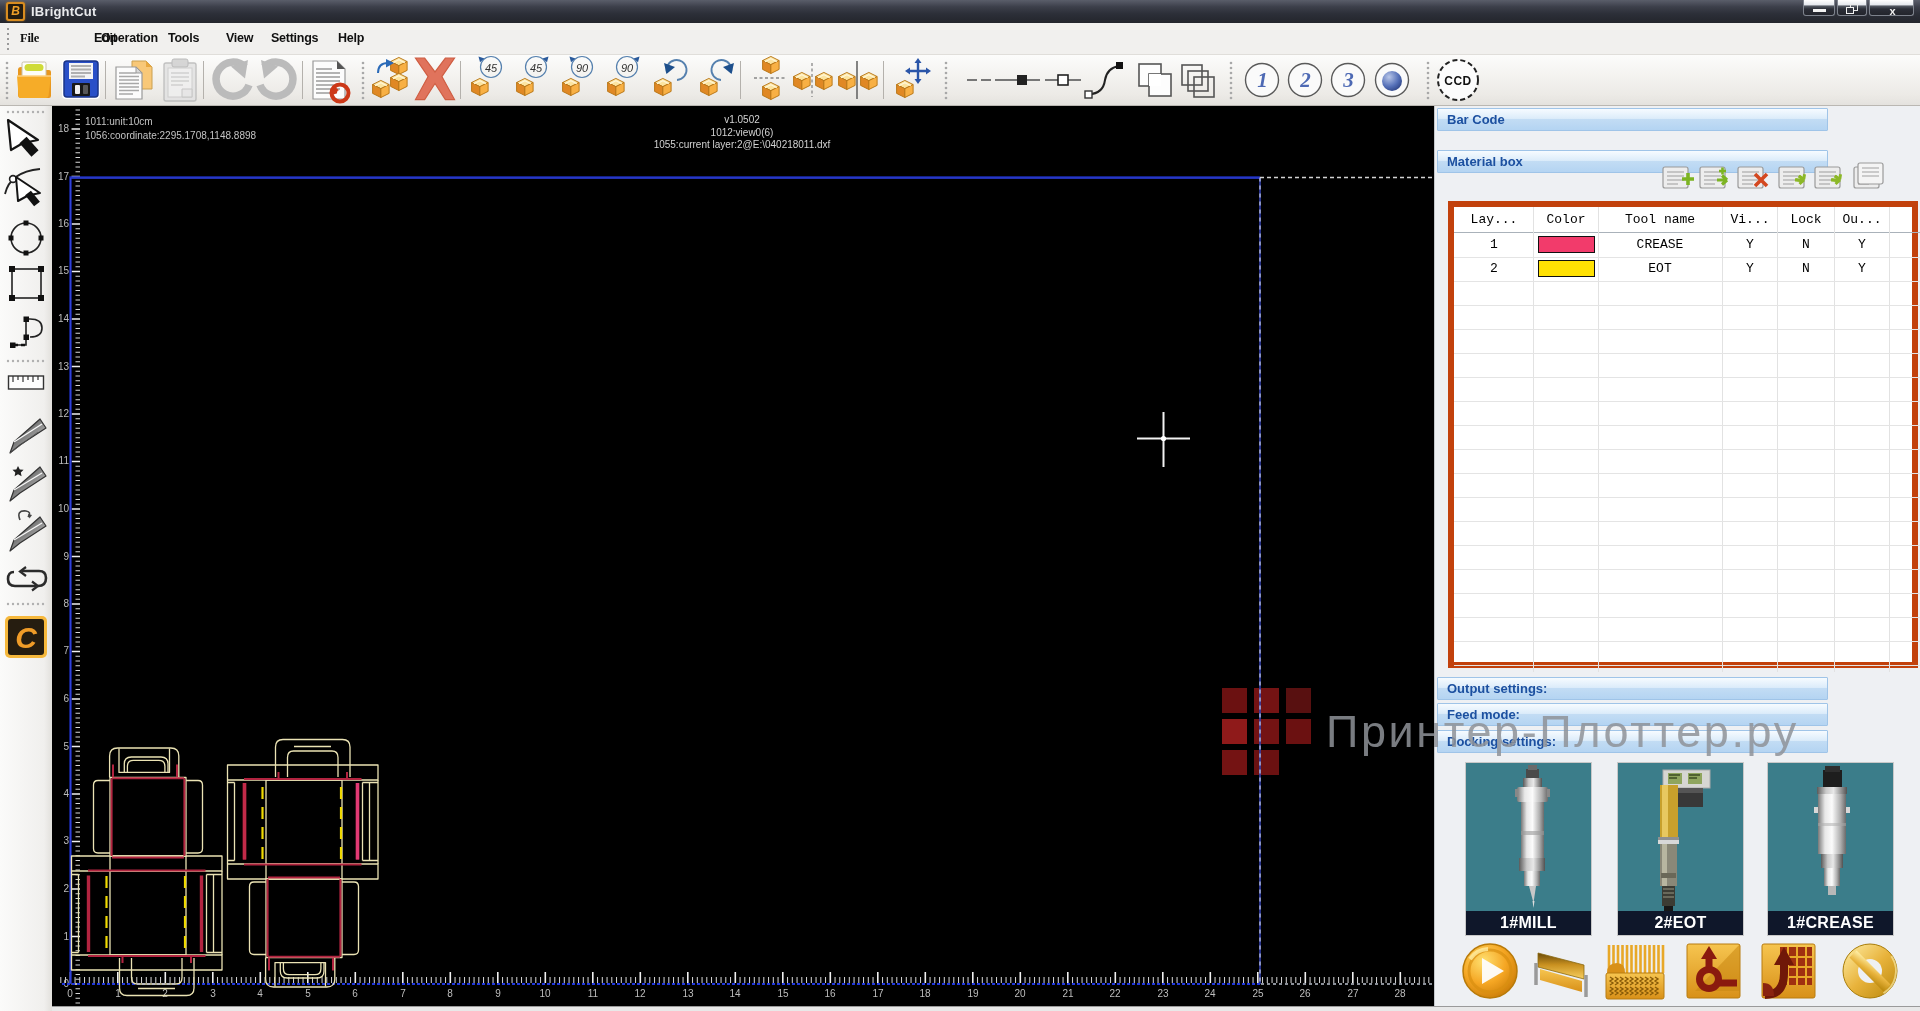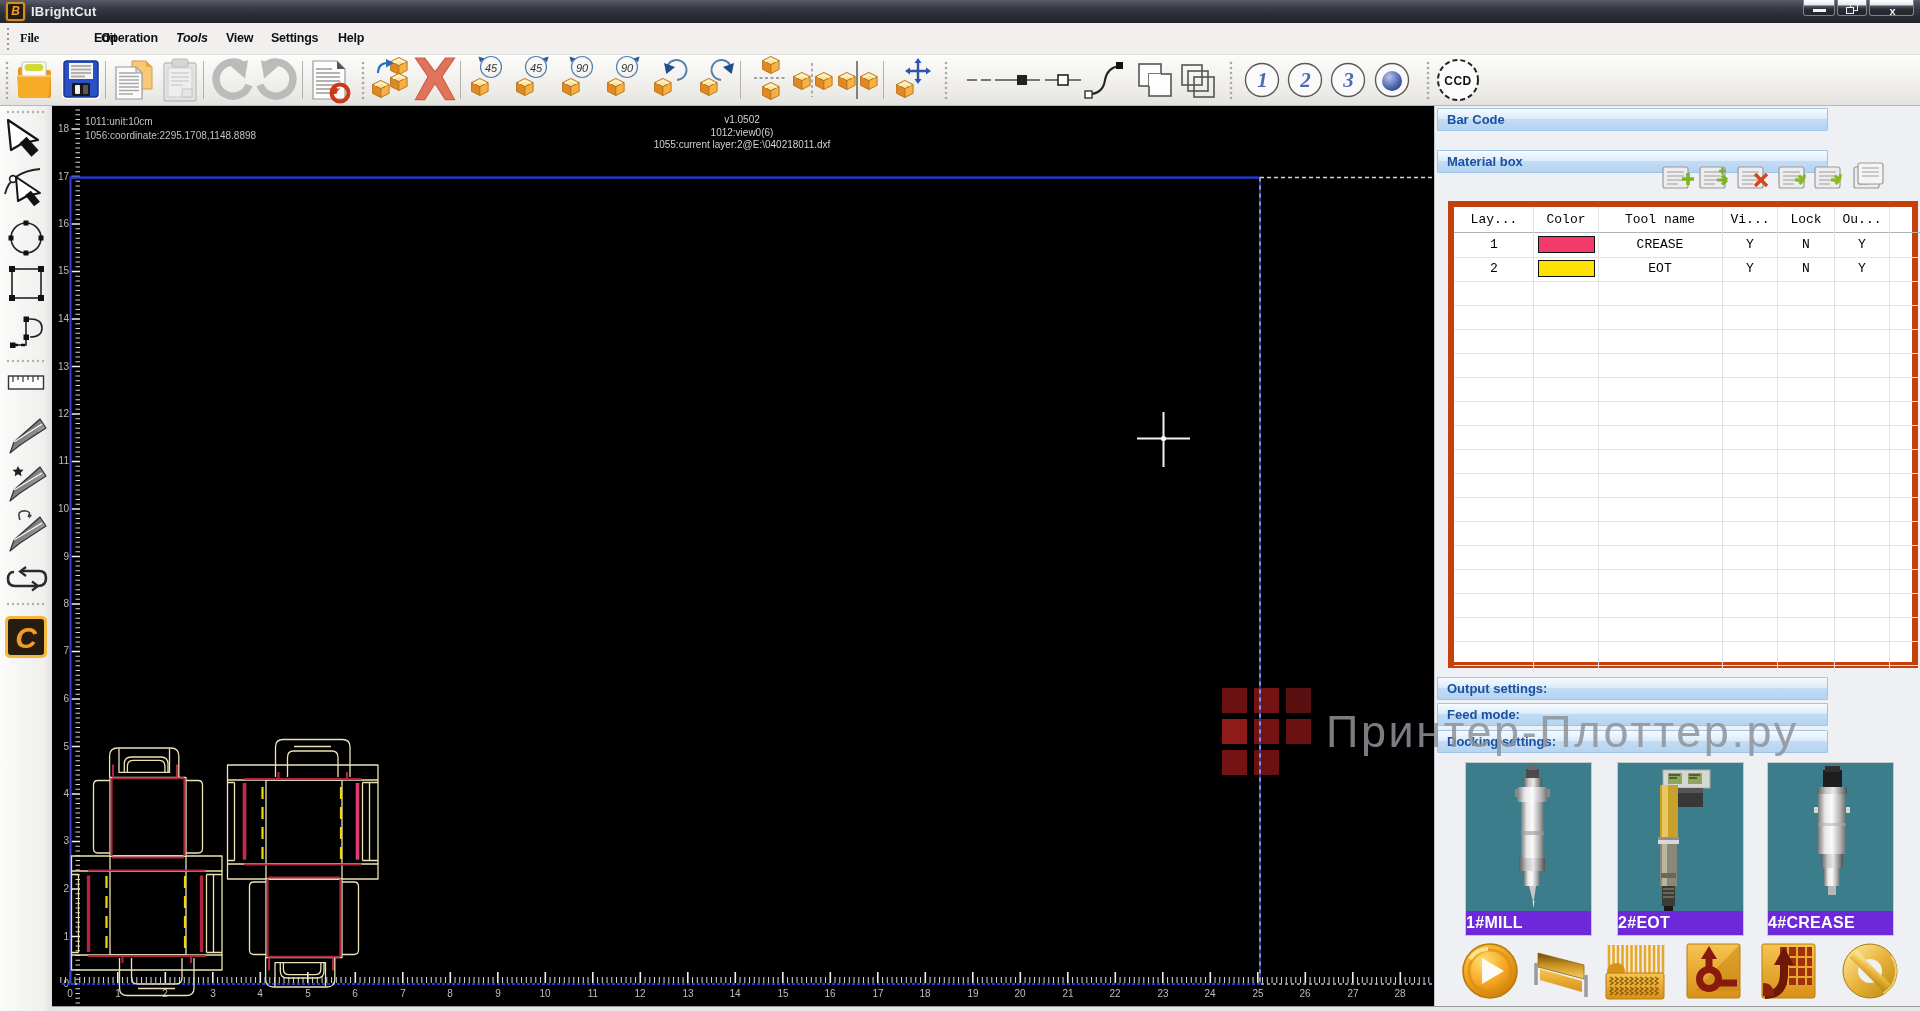--- a/index.html
+++ b/index.html
@@ -15,21 +15,21 @@
 #canvas{position:absolute;left:52px;top:106px;width:1382px;height:901px;background:#000;}
 #botstrip{position:absolute;left:52px;top:1006px;width:1868px;height:5px;background:#e8e8e8;border-top:1px solid #9a9a9a;z-index:60;}
 #rpanel{position:absolute;left:1434px;top:106px;width:486px;height:905px;background:#eef0f3;border-left:1px solid #c4c8cc;}
 .hdrbar{position:absolute;left:2px;width:391px;height:23px;background:linear-gradient(#f6fbff 0%,#dcecfa 45%,#c2dcf4 50%,#b4d4f2 100%);border:1px solid #9fc4e8;border-radius:1px;}
 .hdrbar span{position:absolute;left:9px;top:3px;font-size:13px;font-weight:bold;color:#1c50a0;}
 #mtable{position:absolute;left:13px;top:95px;width:470px;height:467px;background:#fff;border:6px solid #c2410c;}
 .vline{position:absolute;top:0;width:1px;height:465px;background:#e2e2e2;}
 .tcell{position:absolute;font-family:"Liberation Mono",monospace;font-size:13px;color:#000;text-align:center;}
 #docking{position:absolute;left:0px;top:649px;width:486px;height:256px;}
 .tpanel{position:absolute;top:7px;width:127px;height:174px;background:#3b7d8a;border:1px solid #c8c8c8;}
-.tlabel{position:absolute;left:0;bottom:0;width:100%;height:24px;background:#6d28d9;color:#fff;font-size:16px;font-weight:bold;line-height:24px;letter-spacing:.3px;}
+.tlabel{position:absolute;left:0;bottom:0;width:100%;height:24px;background:#0f172a;color:#fff;font-size:16px;font-weight:bold;text-align:center;line-height:24px;letter-spacing:.3px;}
 #wmtext{position:absolute;left:1326px;top:706px;width:620px;font-size:45px;color:rgba(142,146,152,0.85);letter-spacing:2.6px;z-index:50;font-weight:400;}
 </style></head>
 <body>
 <div id="titlebar">
  <div id="appico">B</div>
     <div id="titletxt">IBrightCut</div>
  <div class="winbtn" style="left:1803px;width:32px;">
       <span style="position:absolute;left:9px;top:9px;width:13px;height:3px;background:#f2f2f2;"></span>
     </div>
  <div class="winbtn" style="left:1837px;width:30px;">
@@ -38,21 +38,21 @@
     </div>
  <div class="winbtn" style="left:1869px;width:45px;">
       <span style="position:absolute;left:0;top:4px;width:45px;text-align:center;font-size:11px;color:#f2f2f2;font-weight:bold;font-family:'Liberation Sans',sans-serif;">x</span>
     </div>
 </div>
 <div id="menubar">
  <div class="dsep" style="left:7px;top:5px;height:22px;"></div>
  <div class="mitem" style="left:20px;font-family:Liberation Serif, serif;">File</div>
  <div class="mitem" style="left:58px;margin-left:36px;">Edit</div>
  <div class="mitem" style="left:101px;">Operation</div>
- <div class="mitem" style="left:176px;font-style:italic;">Tools</div>
+ <div class="mitem" style="left:168px;">Tools</div>
  <div class="mitem" style="left:226px;">View</div>
  <div class="mitem" style="left:271px;">Settings</div>
  <div class="mitem" style="left:338px;">Help</div>
 </div>
 <div id="toolbar">
 <svg width="1920" height="51" viewBox="0 0 1920 51" style="position:absolute;left:0;top:0;">
       <defs>
         <linearGradient id="gary" x1="0" y1="0" x2="0" y2="1">
           <stop offset="0" stop-color="#d0d0d0"></stop>
           <stop offset="1" stop-color="#a8a8a8"></stop>
@@ -821,21 +821,21 @@
           <rect x="57" y="3" width="15" height="6" fill="#2e2e2e"></rect>
 <rect x="49" y="24" width="30" height="7" fill="url(#sil2)"></rect>
 <rect x="50" y="31" width="28" height="60" fill="url(#sil)"></rect>
 <rect x="46" y="44" width="4" height="6" fill="#d8d8d8"></rect>
           <rect x="78" y="44" width="4" height="6" fill="#d8d8d8"></rect>
 <rect x="50" y="60" width="28" height="3" fill="#aaa" opacity="0.5"></rect>
 <rect x="53" y="91" width="22" height="14" fill="url(#sil2)"></rect>
 <rect x="56" y="105" width="16" height="18" fill="url(#sil)"></rect>
 <rect x="60" y="123" width="8" height="9" fill="#b8b8b8"></rect>
 </svg>
-        <div class="tlabel">4#CREASE</div>
+        <div class="tlabel">1#CREASE</div>
       </div>
       <svg width="486" height="68" viewBox="0 0 486 68" style="position:absolute;left:0;top:188px;">
 <defs>
 <radialGradient id="goldr" cx="0.38" cy="0.32" r="0.75">
             <stop offset="0" stop-color="#ffe070"></stop>
             <stop offset="0.55" stop-color="#f5a623"></stop>
             <stop offset="1" stop-color="#c87a06"></stop>
           </radialGradient>
 <linearGradient id="goldl" x1="0" y1="0" x2="1" y2="1">
             <stop offset="0" stop-color="#fff0a8"></stop>

